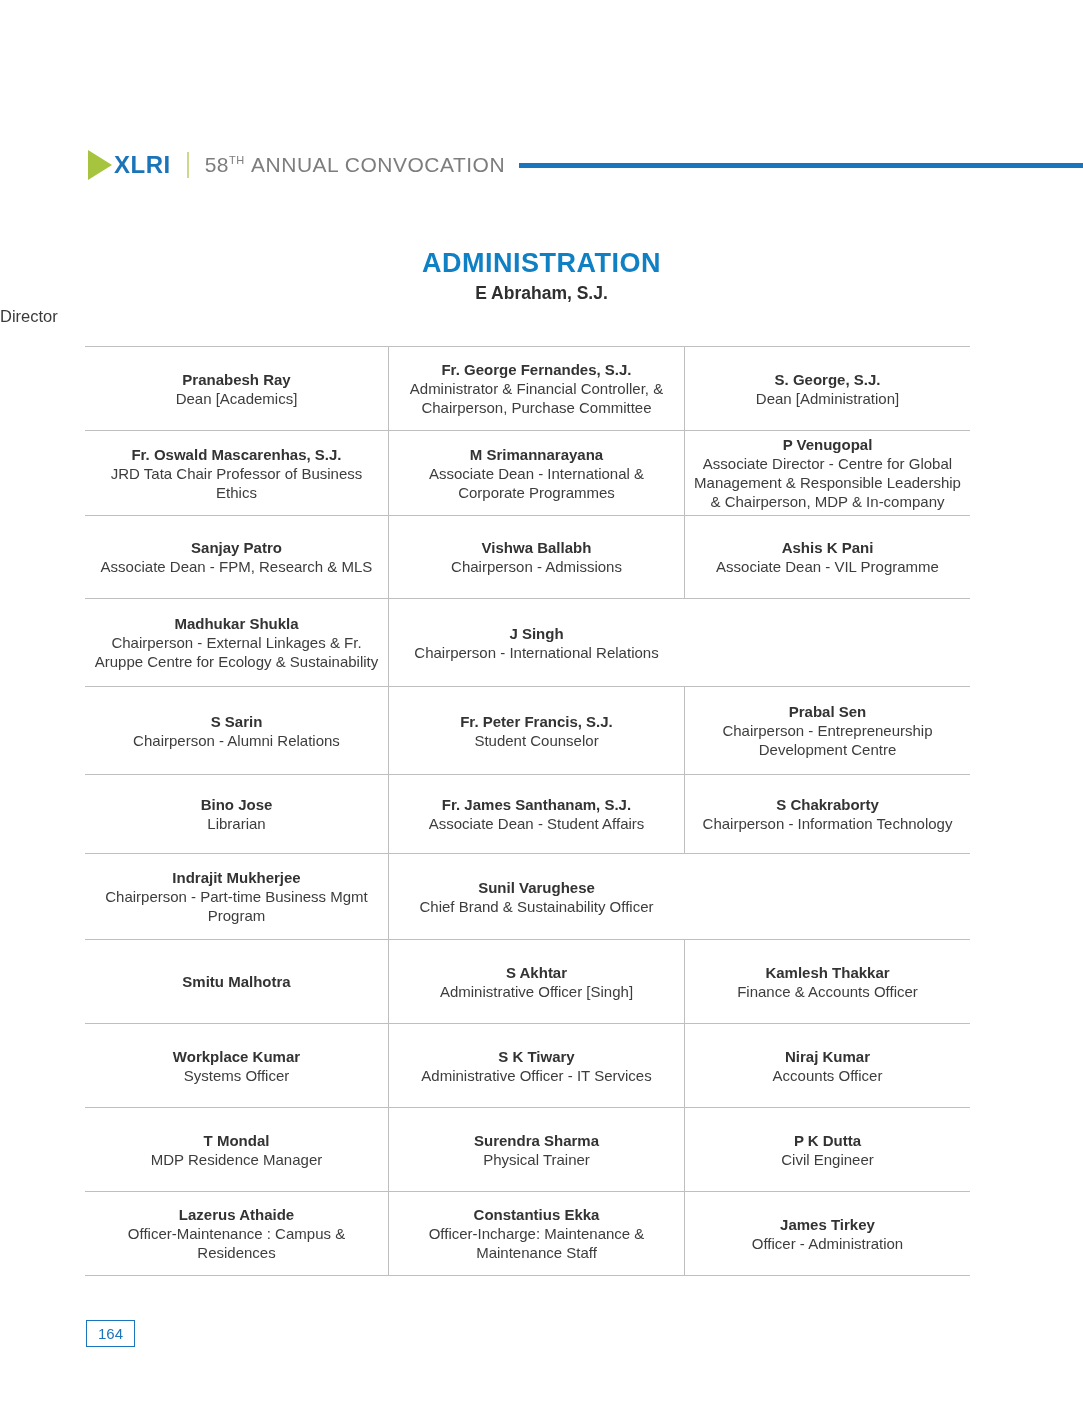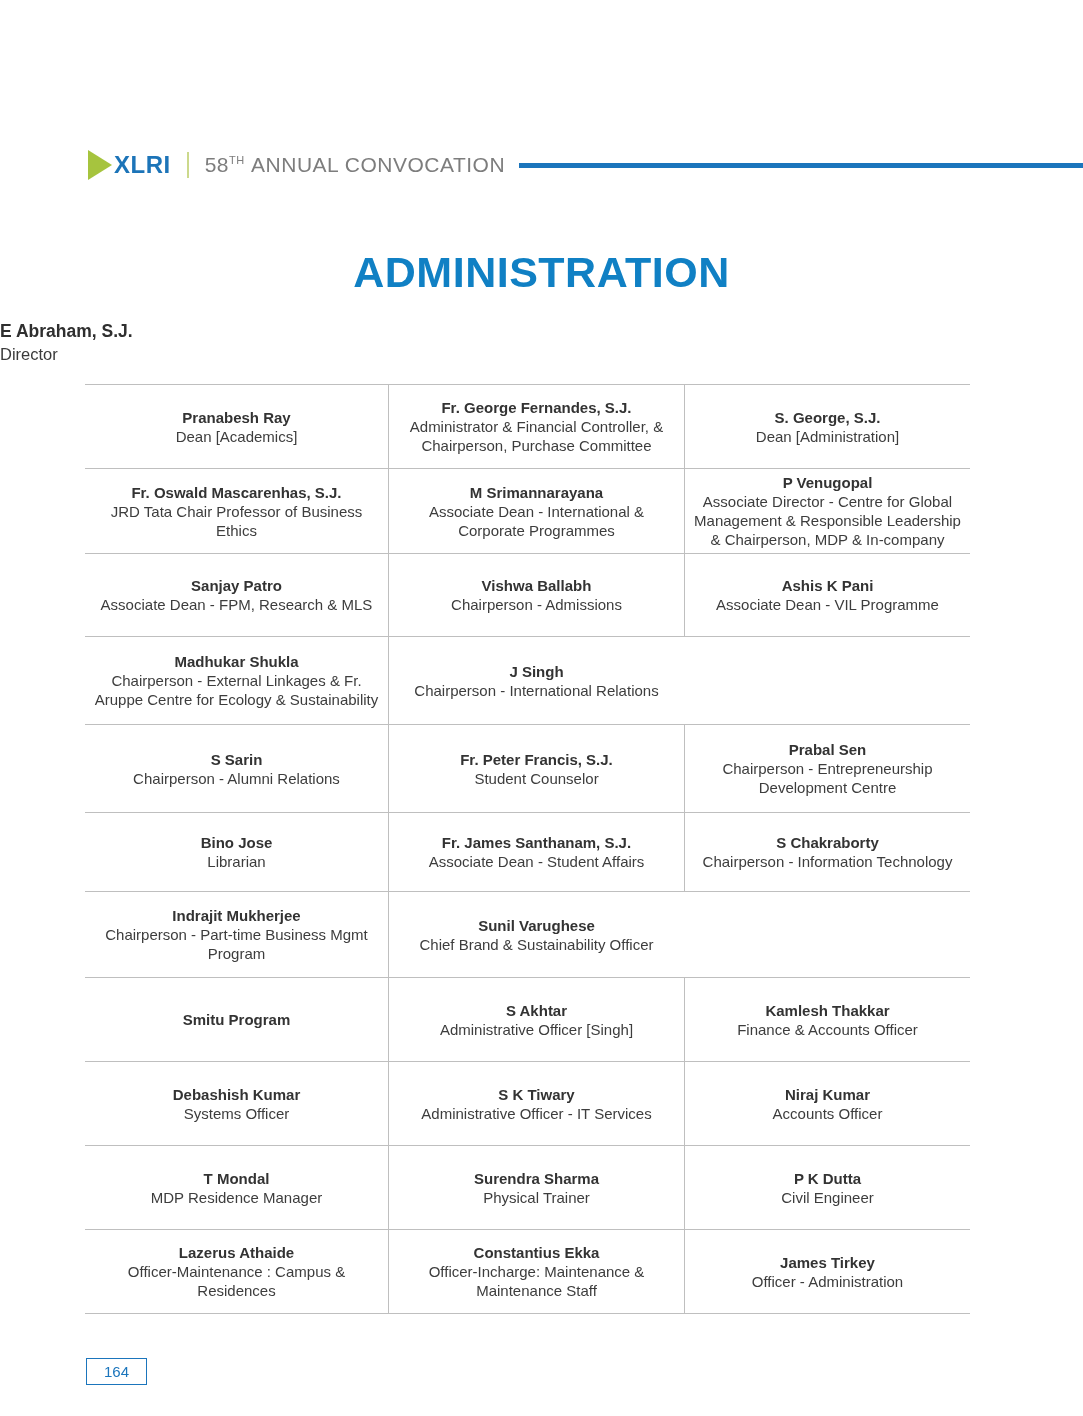--- a/index.html
+++ b/index.html
@@ -32,25 +32,25 @@
   .edition{
     font-size:21px;color:#7d7d7d;letter-spacing:.5px;white-space:nowrap;
   }
   .edition sup{font-size:11px;vertical-align:super;}
   .hdr-rule{
     flex:1 1 auto;height:5px;background:#1b75bc;margin-left:14px;
   }
   
   .page-title{
     margin-top:66px;text-align:center;
-    font-size:43px;font-weight:bold;color:#1080c4;
+    font-size:27px;font-weight:bold;color:#1080c4;
     letter-spacing:.5px;
   }
   .dir-name{
-    margin-top:24px;
+    margin-top:4px;text-align:center;
     font-size:17.5px;font-weight:bold;color:#2f2f2f;
   }
   .dir-title{
     margin-top:3px;text-align:left;
     font-size:16.5px;color:#3a3a3a;
   }
   
   .admin-table{
     width:885px;margin:20px 0 0 85px;
     border-bottom:1px solid #bfbfbf;
@@ -67,21 +67,21 @@
   .nm{font-size:15px;font-weight:bold;line-height:19px;color:#333333;}
   .tt{font-size:15px;line-height:19px;color:#3d3d3d;}
   .r0{min-height:83px}.r1{min-height:83px}.r2{min-height:82px}
   .r3{min-height:87px}.r4{min-height:87px}.r5{min-height:78px}
   .r6{min-height:85px}.r7{min-height:83px}.r8{min-height:83px}
   .r9{min-height:83px}.r10{min-height:83px}
   
   .page-box{
     display:inline-block;margin:44px 0 0 86px;
     border:1.5px solid #1b75bc;color:#1b75bc;
-    font-size:15px;padding:3px 17px;line-height:19px;
+    font-size:15px;padding:3px 11px;line-height:19px;
   }
 </style>
 </head>
 <body>
 
 
 
 
 <div class="header">
   <span class="tri"></span>
@@ -191,35 +191,35 @@
       <div class="tt">Chairperson - Part-time Business Mgmt Program</div>
     </div>
     <div class="cell">
       <div class="nm">Sunil Varughese</div>
       <div class="tt">Chief Brand &amp; Sustainability Officer</div>
     </div>
   </div>
 
   <div class="row r7">
     <div class="cell">
-      <div class="nm">Smitu Program</div>
+      <div class="nm">Smitu Malhotra</div>
     </div>
     <div class="cell">
       <div class="nm">S Akhtar</div>
       <div class="tt">Administrative Officer [Singh]</div>
     </div>
     <div class="cell">
       <div class="nm">Kamlesh Thakkar</div>
       <div class="tt">Finance &amp; Accounts Officer</div>
     </div>
   </div>
 
   <div class="row r8">
     <div class="cell">
-      <div class="nm">Debashish Kumar</div>
+      <div class="nm">Workplace Kumar</div>
       <div class="tt">Systems Officer</div>
     </div>
     <div class="cell">
       <div class="nm">S K Tiwary</div>
       <div class="tt">Administrative Officer - IT Services</div>
     </div>
     <div class="cell">
       <div class="nm">Niraj Kumar</div>
       <div class="tt">Accounts Officer</div>
     </div>

